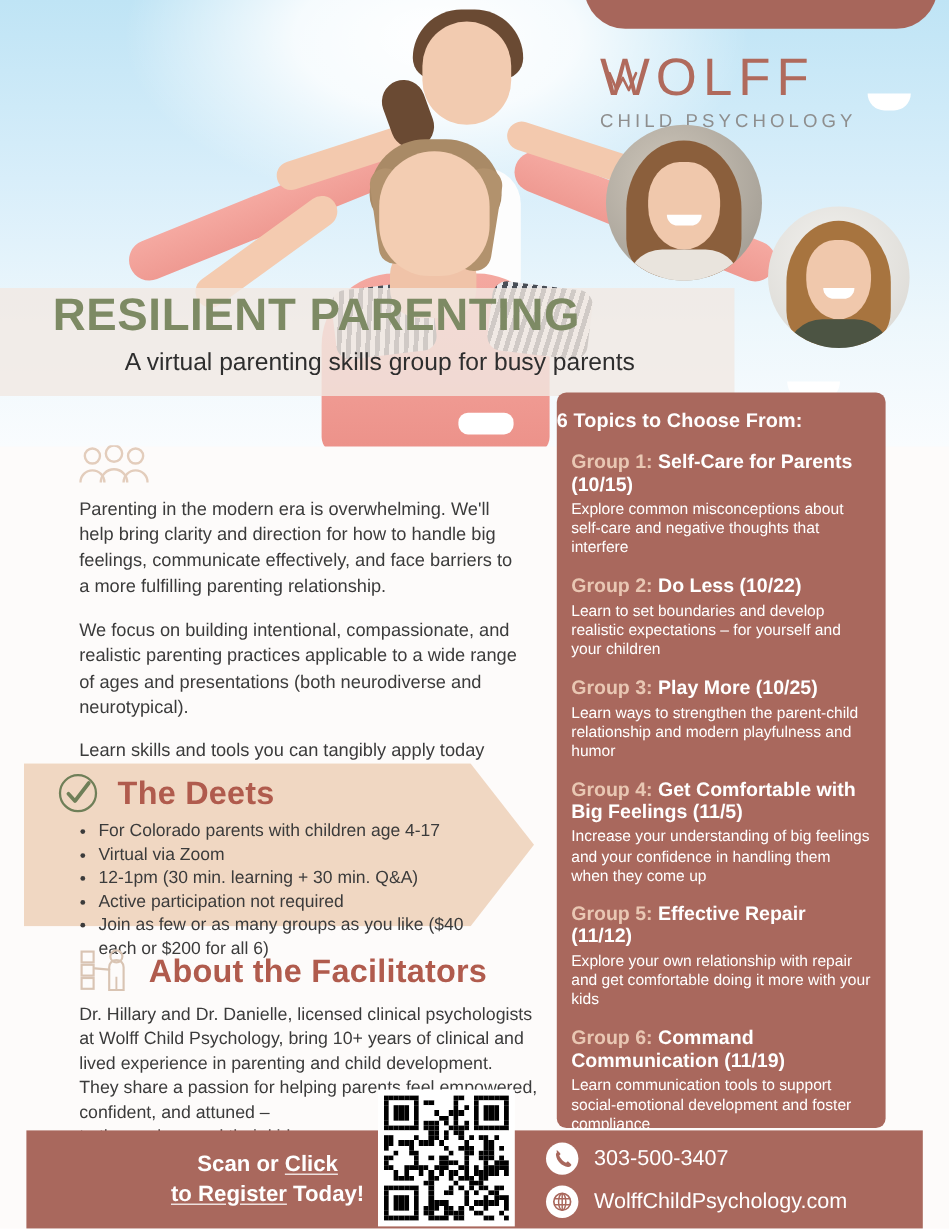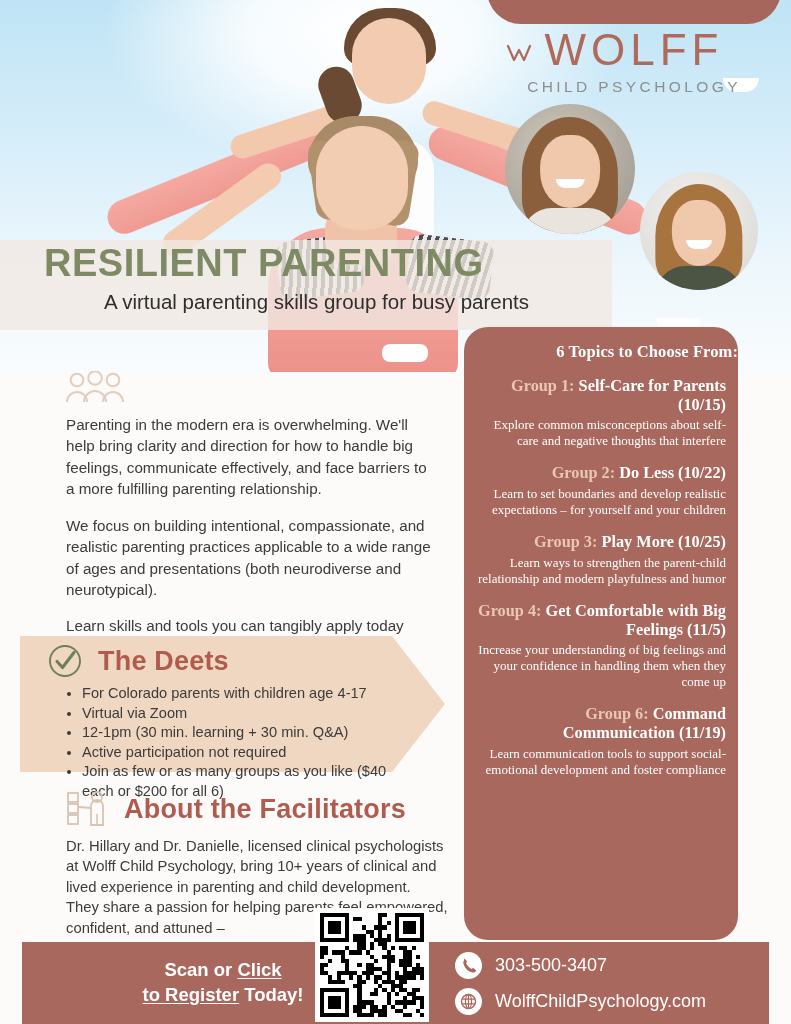--- a/index.html
+++ b/index.html
@@ -169,23 +169,23 @@
     position: absolute;
     left: 487px; top: -46px;
     width: 294px; height: 70px;
     background: #a7665b;
     border-radius: 0 0 34px 34px;
   }
 
   
   .logo {
     position: absolute;
-    left: 500px; top: 28px;
+    left: 500px; top: 43px;
     width: 268px;
-    text-align: center;
+    text-align: left;
   }
   .logo-word {
     font-size: 44px;
     letter-spacing: 5px;
     color: #b06a5c;
     font-weight: 400;
     line-height: 1;
     position: relative;
     display: inline-block;
   }
@@ -335,26 +335,25 @@
     width: 382px;
   }
   .fac-block .body-text { margin-top: 8px; font-size: 14.8px; line-height: 1.38; }
 
   
   .topics-panel {
     position: absolute;
     left: 464px; top: 327px;
     width: 274px; height: 613px;
     background: #a9685d;
-    border-radius: 24px;
+    border-radius: 8px;
     color: #ffffff;
-    text-align: right;
+    text-align: left;
     padding: 0;
     box-sizing: border-box;
-    font-family: Liberation Serif, serif;
   }
   .topics-title {
     margin-top: 15px;
     font-size: 16.5px;
     font-weight: 800;
     color: #ffffff;
     letter-spacing: 0.1px;
   }
   .topic {
     margin-top: 15px;
@@ -578,20 +577,27 @@
     </div>
 
     <div class="topic">
       <div class="topic-head">
         <span class="topic-num">Group 4:</span>
         <span>Get Comfortable with Big Feelings (11/5)</span>
       </div>
       <div class="topic-desc">Increase your understanding of big feelings and your confidence in handling them when they come up</div>
     </div>
 
+    <div class="topic">
+      <div class="topic-head">
+        <span class="topic-num">Group 5:</span>
+        <span>Effective Repair (11/12)</span>
+      </div>
+      <div class="topic-desc">Explore your own relationship with repair and get comfortable doing it more with your kids</div>
+    </div>
 
     <div class="topic">
       <div class="topic-head">
         <span class="topic-num">Group 6:</span>
         <span>Command Communication (11/19)</span>
       </div>
       <div class="topic-desc">Learn communication tools to support social-emotional development and foster compliance</div>
     </div>
   </div>
 

